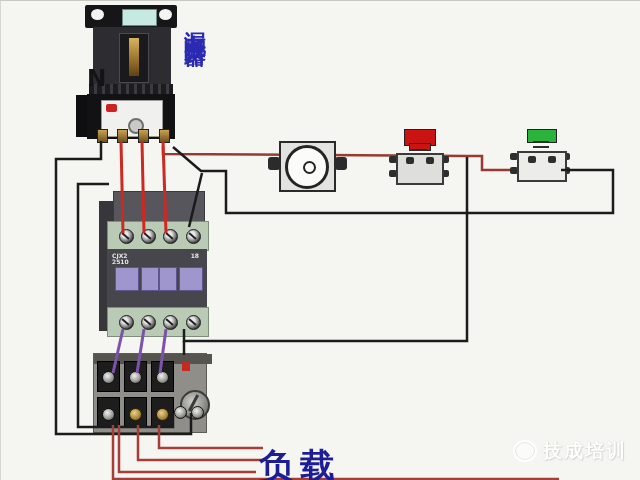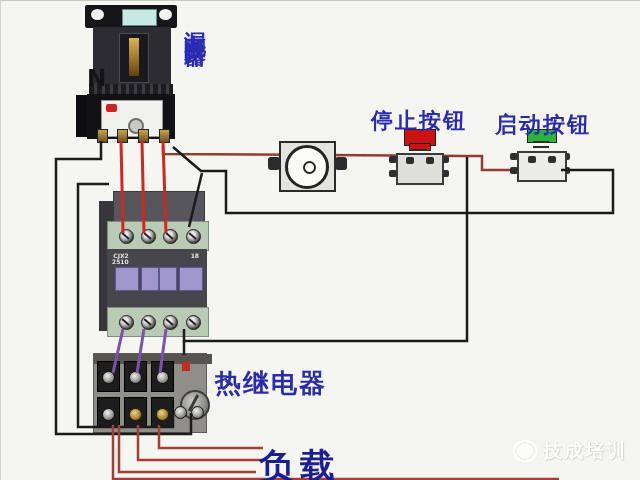--- a/index.html
+++ b/index.html
@@ -2,21 +2,21 @@
 <html><head>
 <meta charset="utf-8">
 <style>
   html,body{margin:0;padding:0;}
   body{background:#888;font-family:"DejaVu Sans","Liberation Sans",sans-serif;}
   #stage{
     position:relative;width:640px;height:480px;background:#f5f5f1;
     overflow:hidden;border-top:1px solid #c9c9c3;border-left:1px solid #d6d6d0;
   }
   svg.wires{position:absolute;left:0;top:0;width:640px;height:480px;}
-  .abs{position:absolute;text-align:right;}
+  .abs{position:absolute;}
   .lbl{
     position:absolute;font-weight:bold;color:#2a2ab2;
     font-family:"DejaVu Sans","Liberation Sans",sans-serif;
     white-space:nowrap;letter-spacing:2px;
   }
   .vlbl{
     position:absolute;font-weight:bold;color:#2a2ab2;
     writing-mode:vertical-rl;text-orientation:upright;
     letter-spacing:4px;line-height:1;
   }
@@ -230,26 +230,23 @@
     <polyline points="137,424 137,459 262,459" fill="none" stroke-width="2.5" stroke="#a63d38"></polyline>
     <polyline points="118,424 118,471 255,471" fill="none" stroke-width="2.5" stroke="#a63d38"></polyline>
     <polyline points="112,424 112,478 558,478" fill="none" stroke-width="2.5" stroke="#a63d38"></polyline>
   </svg>
 
   <div class="lbl" style="left:86px;top:64px;font-size:23px;color:#141414;letter-spacing:0;">N</div>
 
   <div class="vlbl" style="left: 183px; top: 12px; font-size: 22px; color: rgb(42, 42, 178);">漏电断路器</div>
 
 
-  <div class="lbl" style="left: 370px; top: 105px; font-size: 22px; color: rgb(42, 42, 178);">停止按钮</div>
-
-  <div class="lbl" style="left: 494px; top: 109px; font-size: 22px; color: rgb(42, 42, 178);">启动按钮</div>
-
-
-  <div class="lbl" style="left: 214px; top: 365px; font-size: 26px; color: rgb(42, 42, 178);">热继电器</div>
+
+
+
 
   <div class="lbl" style="left: 258px; top: 442px; font-size: 35px; letter-spacing: 6px; color: rgb(29, 29, 150);">负载</div>
 
   <div class="abs watermark">
     <div class="wm-logo"></div>
     <div class="wm-text">技成培训</div>
   </div>
 
 </div>
 

